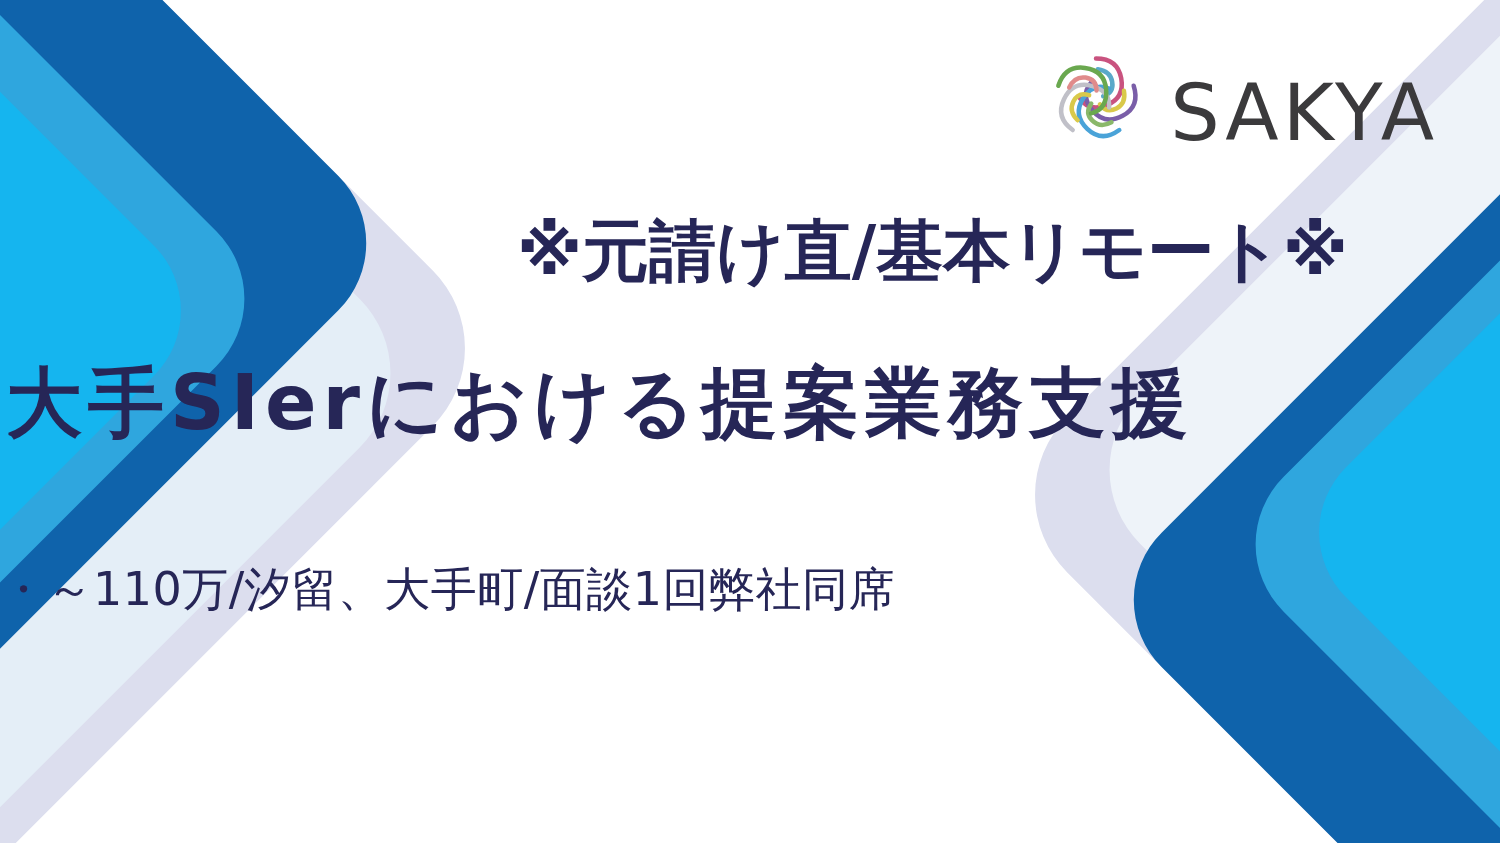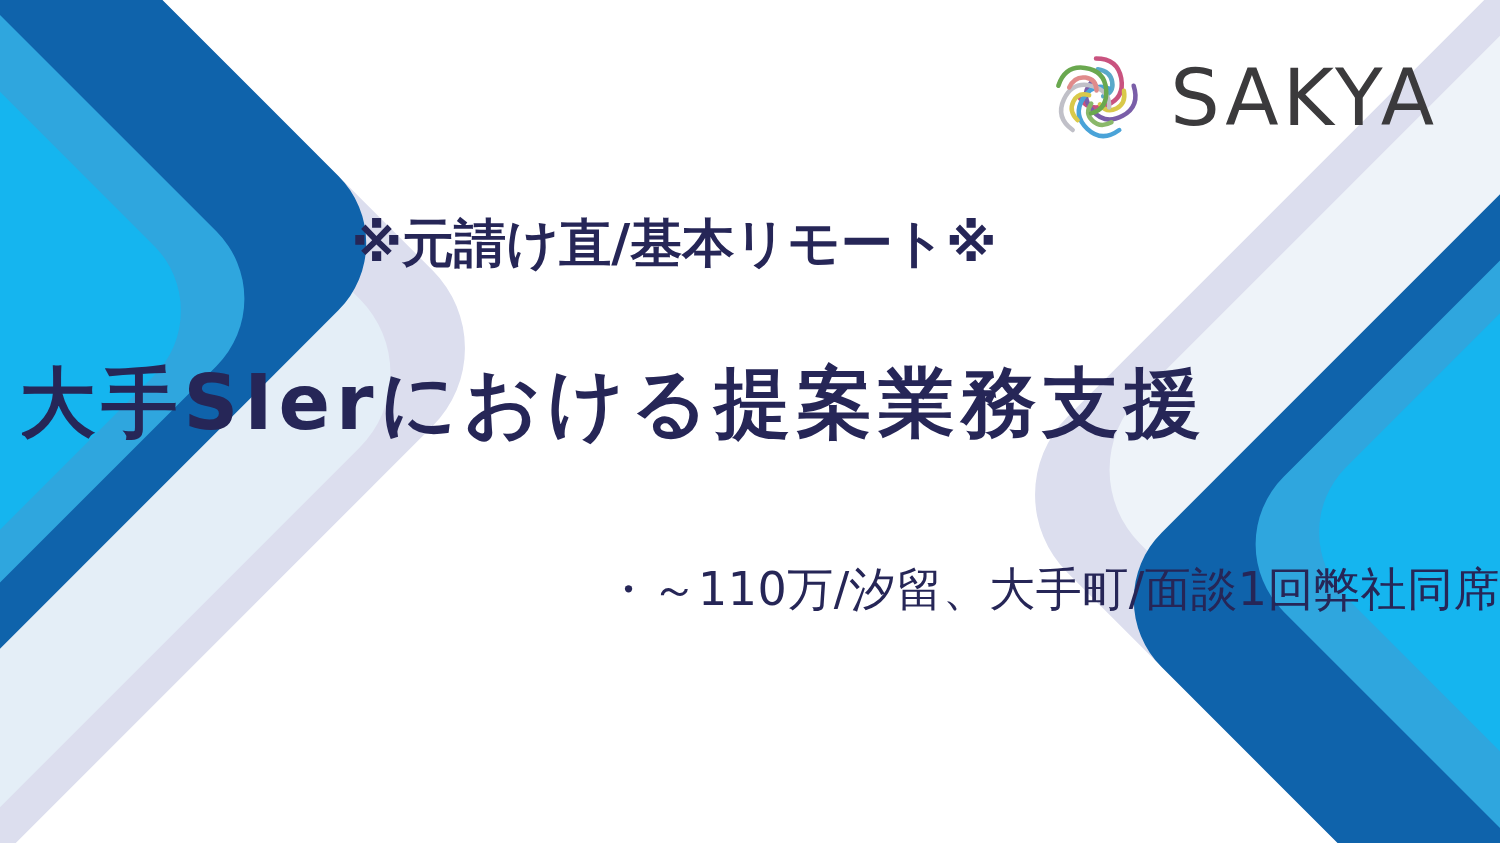--- a/index.html
+++ b/index.html
@@ -26,21 +26,21 @@
     pointer-events: none;
   }
   .deco-svg { display: block; width: 1500px; height: 843px; }
 
   
   .logo-block {
     position: absolute;
     top: 44px;
     right: 62px;
     display: flex;
-    align-items: center;
+    align-items: flex-end;
     gap: 20px;
   }
   .logo-mark { width: 108px; height: 108px; display: block; }
   .logo-word {
     font-family: "DejaVu Sans", "Liberation Sans", sans-serif;
     font-size: 78px;
     letter-spacing: 4px;
     color: #3b3a3c;
     line-height: 1;
     font-weight: 400;
@@ -53,50 +53,49 @@
     left: 0;
     top: 0;
     width: 1500px;
     height: 843px;
   }
   .headline-1 {
     position: absolute;
     top: 214px;
     left: 0;
     width: 1348px;
-    text-align: center;
-    font-size: 52px;
+    text-align: right;
+    font-size: 67px;
     font-weight: 700;
     color: #262657;
     letter-spacing: 0px;
     line-height: 1.12;
     white-space: nowrap;
   }
   .headline-2 {
     position: absolute;
     top: 360px;
     left: 0;
     width: 1220px;
-    text-align: center;
     font-size: 76px;
     font-weight: 700;
     color: #262657;
     letter-spacing: 6px;
     line-height: 1.12;
     white-space: nowrap;
     text-indent: 6px;
   }
 
   
   .bullets {
     position: absolute;
     top: 558px;
     left: 0;
     width: 1500px;
-    text-align: right;
+    text-align: left;
   }
   .bullet-line {
     font-size: 46px;
     font-weight: 400;
     color: #262657;
     line-height: 1.38;
     white-space: nowrap;
     letter-spacing: 0.5px;
   }
 </style>

